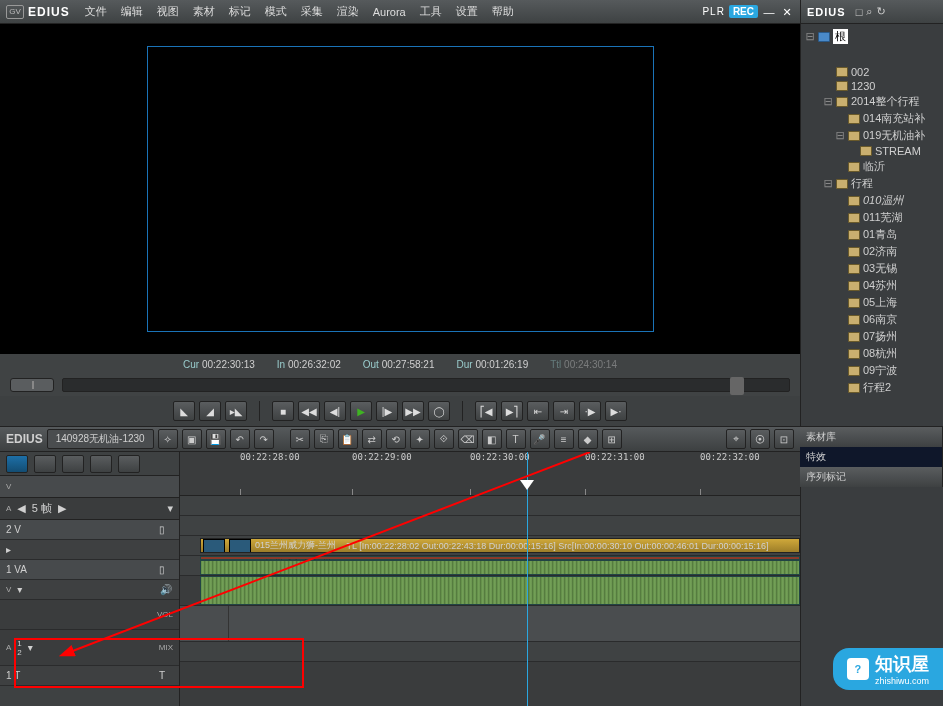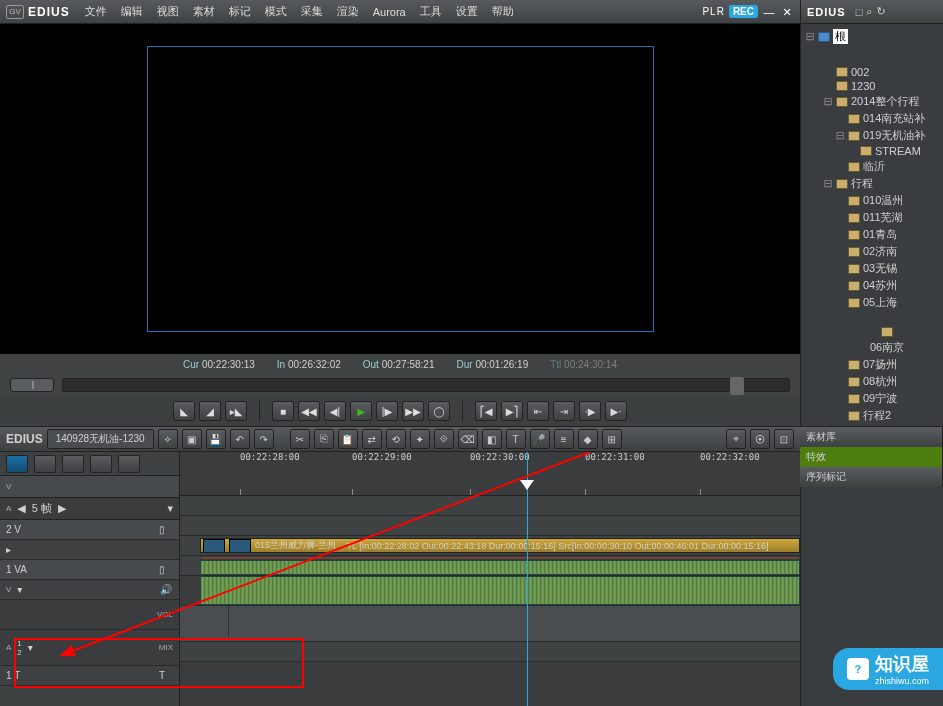--- a/index.html
+++ b/index.html
@@ -90,21 +90,21 @@
 .tree { padding: 4px 4px; font-size: 11px; }
 .tree-item { display:flex; align-items:center; gap:3px; padding:1px 0; white-space:nowrap; overflow:hidden; }
 .tree-toggle { width:10px; text-align:center; color:#888; cursor:default; }
 .folder-icon { width:12px; height:10px; background:#c9af6f; border:1px solid #6a5a2a; border-radius:1px; flex-shrink:0; }
 .folder-icon.blue { background:#4a8ac9; border-color:#2a5a8a; }
 .tree .sel { background:#fff; color:#000; padding:0 2px; }
 
 
 .rp-bottom-tabs { position:absolute; bottom:258px; right:0; width:143px; height:22px; display:flex; background:#2d2f30; border-top:1px solid #222;flex-direction:column; }
 .rpb-tab { font-size:10px; padding:3px 6px; background: linear-gradient(#5a5d5f,#3e4142); border-right:1px solid #222; }
-.rpb-tab.active { background:#4d7c0f; }
+.rpb-tab.active { background:#0f172a; }
 
 
 .wm { position:absolute; right:0; bottom:16px; display:flex; align-items:center; gap:6px; background:#2aa7e0; color:#fff; padding:4px 14px; border-radius:16px 0 0 16px; z-index:100; }
 .wm .wm-icon { width:22px; height:22px; background:#fff; border-radius:4px; display:flex; align-items:center; justify-content:center; color:#2aa7e0; font-weight:bold; }
 .wm .big { font-size:18px; font-weight:bold; }
 .wm .small { font-size:9px; }
 
 
 .arrow-svg { position:absolute; top:0; left:0; pointer-events:none; z-index:60; }
 </style>
@@ -373,21 +373,21 @@
           <div class="tree-item" style="padding-left: 30px;">
             <span class="tree-toggle">&nbsp;</span>
             <span class="folder-icon"></span>
             <span>临沂</span>
           </div>
           <div class="tree-item" style="padding-left: 18px;">
             <span class="tree-toggle">⊟</span>
             <span class="folder-icon"></span>
             <span>行程</span>
           </div>
-          <div class="tree-item" style="padding-left: 30px;">
+          <div class="tree-item" style="padding-left: 30px; font-style: italic;">
             <span class="tree-toggle">&nbsp;</span>
             <span class="folder-icon"></span>
             <span>010温州</span>
           </div>
           <div class="tree-item" style="padding-left: 30px;">
             <span class="tree-toggle">&nbsp;</span>
             <span class="folder-icon"></span>
             <span>011芜湖</span>
           </div>
           <div class="tree-item" style="padding-left: 30px;">
@@ -408,21 +408,21 @@
           <div class="tree-item" style="padding-left: 30px;">
             <span class="tree-toggle">&nbsp;</span>
             <span class="folder-icon"></span>
             <span>04苏州</span>
           </div>
           <div class="tree-item" style="padding-left: 30px;">
             <span class="tree-toggle">&nbsp;</span>
             <span class="folder-icon"></span>
             <span>05上海</span>
           </div>
-          <div class="tree-item" style="padding-left: 30px; flex-direction: column;">
+          <div class="tree-item" style="padding-left: 30px;">
             <span class="tree-toggle">&nbsp;</span>
             <span class="folder-icon"></span>
             <span>06南京</span>
           </div>
           <div class="tree-item" style="padding-left: 30px;">
             <span class="tree-toggle">&nbsp;</span>
             <span class="folder-icon"></span>
             <span>07扬州</span>
           </div>
           <div class="tree-item" style="padding-left: 30px;">

